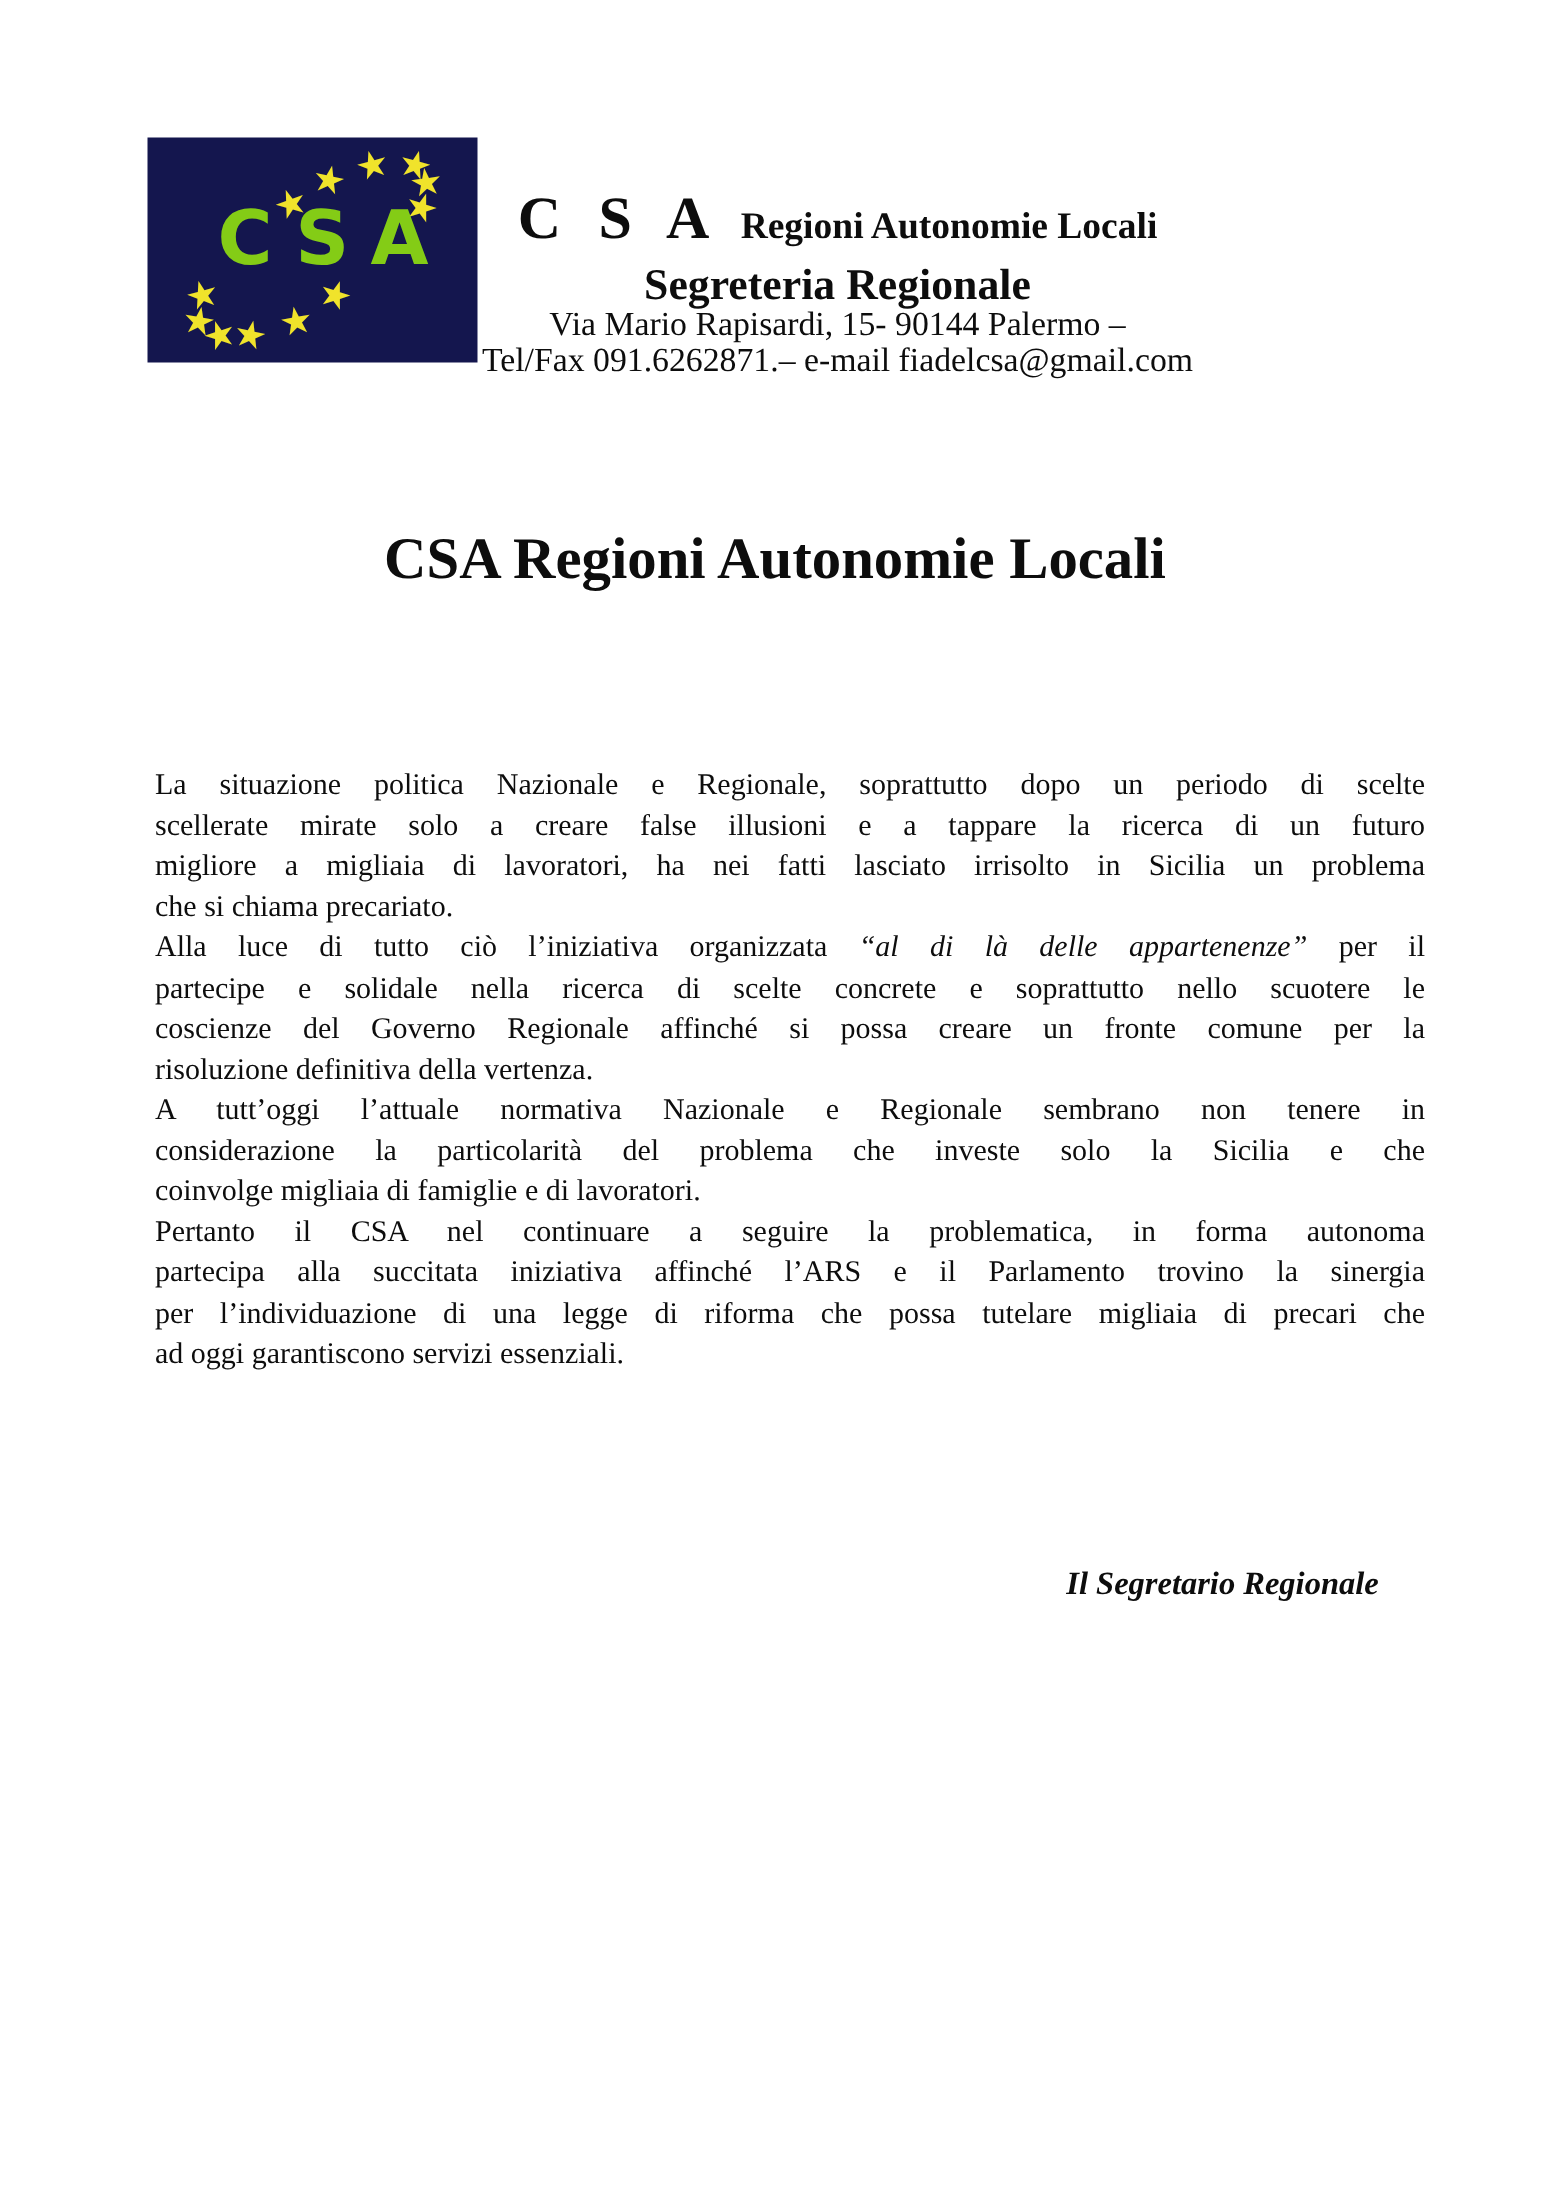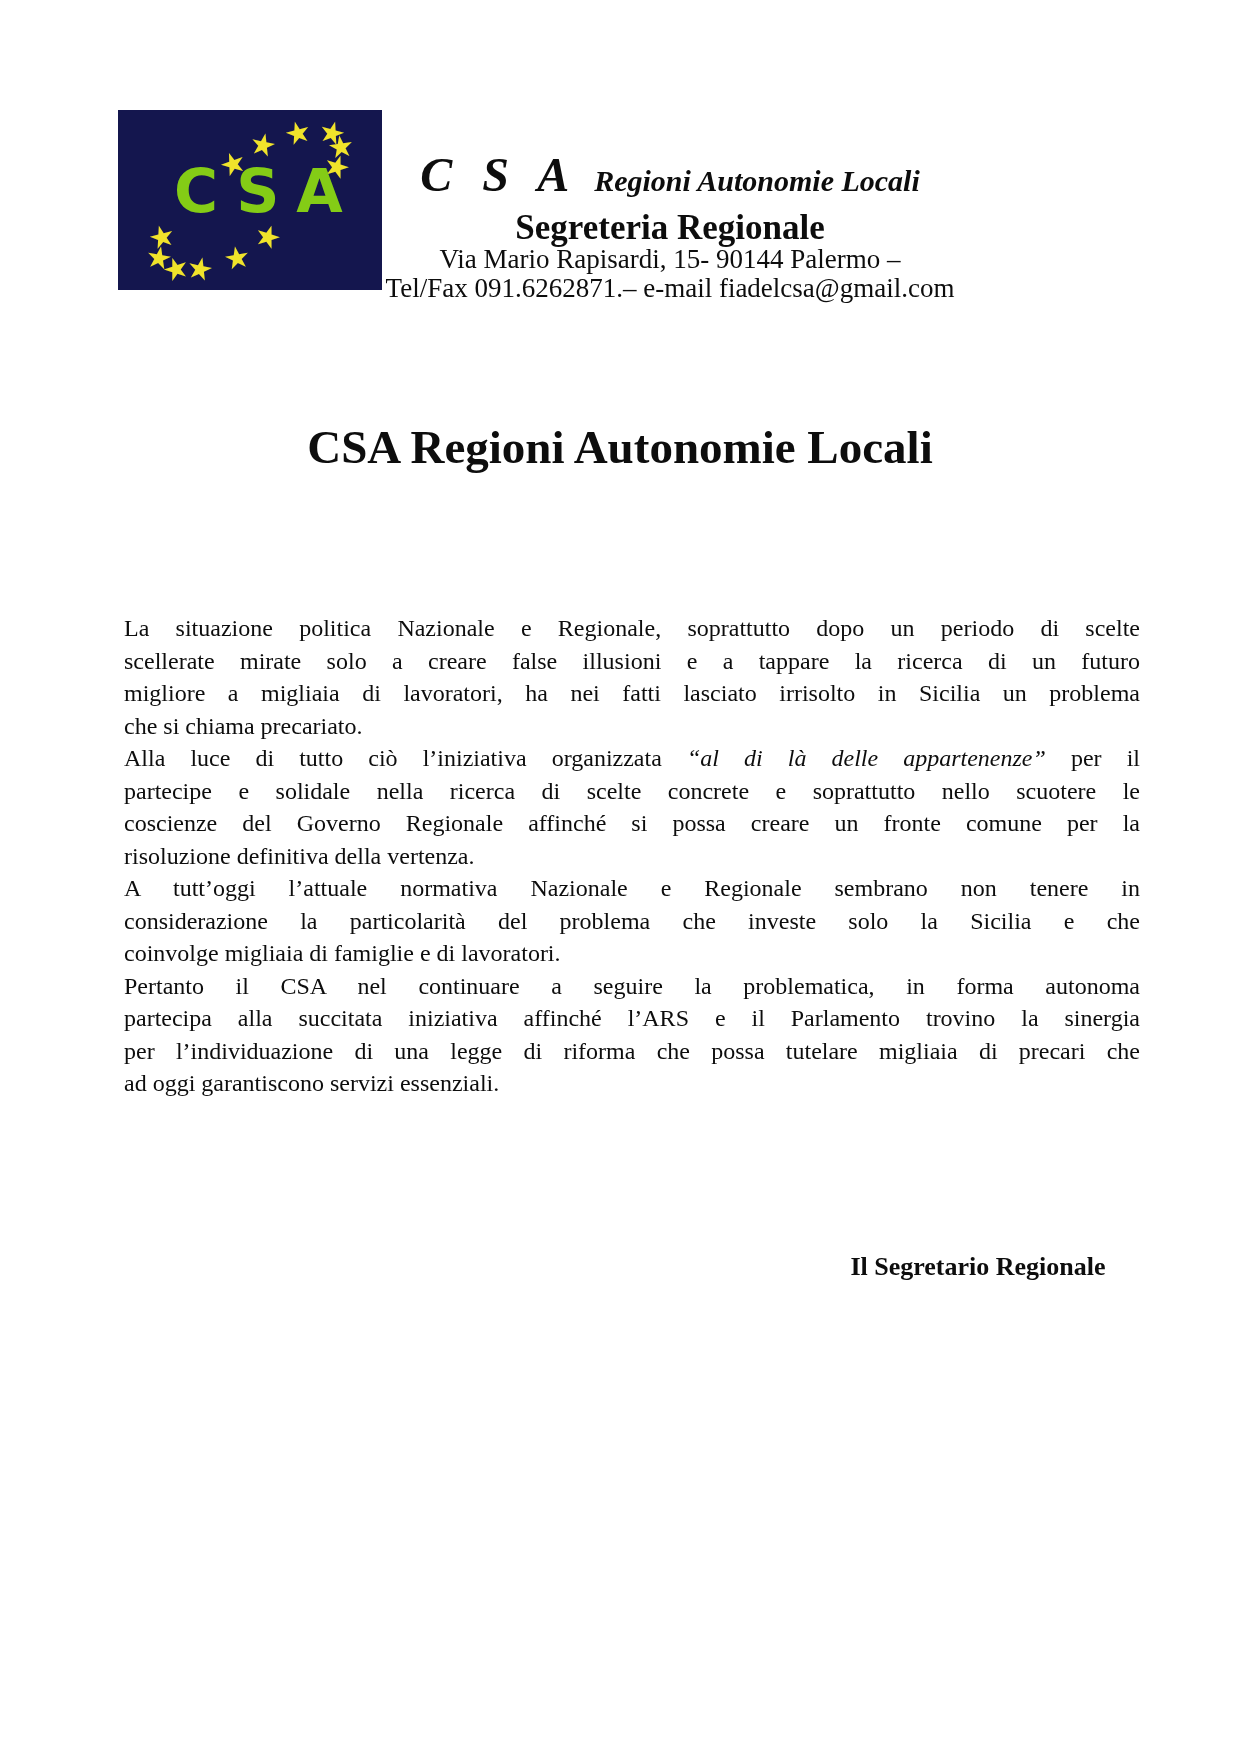--- a/index.html
+++ b/index.html
@@ -37,21 +37,21 @@
     text-align: center;
   }
 
   
   .header-block {
     position: absolute;
     left: 385px; top: 150px;
     width: 570px;
     text-align: center;
   }
-  .header-line1 { line-height: 50px; white-space: nowrap; font-style: italic; }
+  .header-line1 { line-height: 50px; white-space: nowrap; }
   .org-abbr {
     font-size: 48px;
     font-weight: bold;
     letter-spacing: 9px;
   }
   .org-name {
     font-size: 30px;
     font-weight: bold;
     margin-left: 12px;
   }
@@ -88,20 +88,21 @@
   .italic { font-style: italic; }
 
   
   .signature {
     position: absolute;
     left: 828px; top: 1250px;
     width: 300px;
     text-align: center;
     font-size: 26px;
     font-weight: bold;
+    font-style: italic;
   }
   .sig-line { line-height: 33px; }
 </style>
 </head>
 <body>
 
 <div class="page" style="background: rgb(255, 255, 255); color: rgb(13, 13, 13);">
 
   <div class="logo" id="logo" style="background: rgb(20, 22, 78);">
     <div id="logo-stars">

